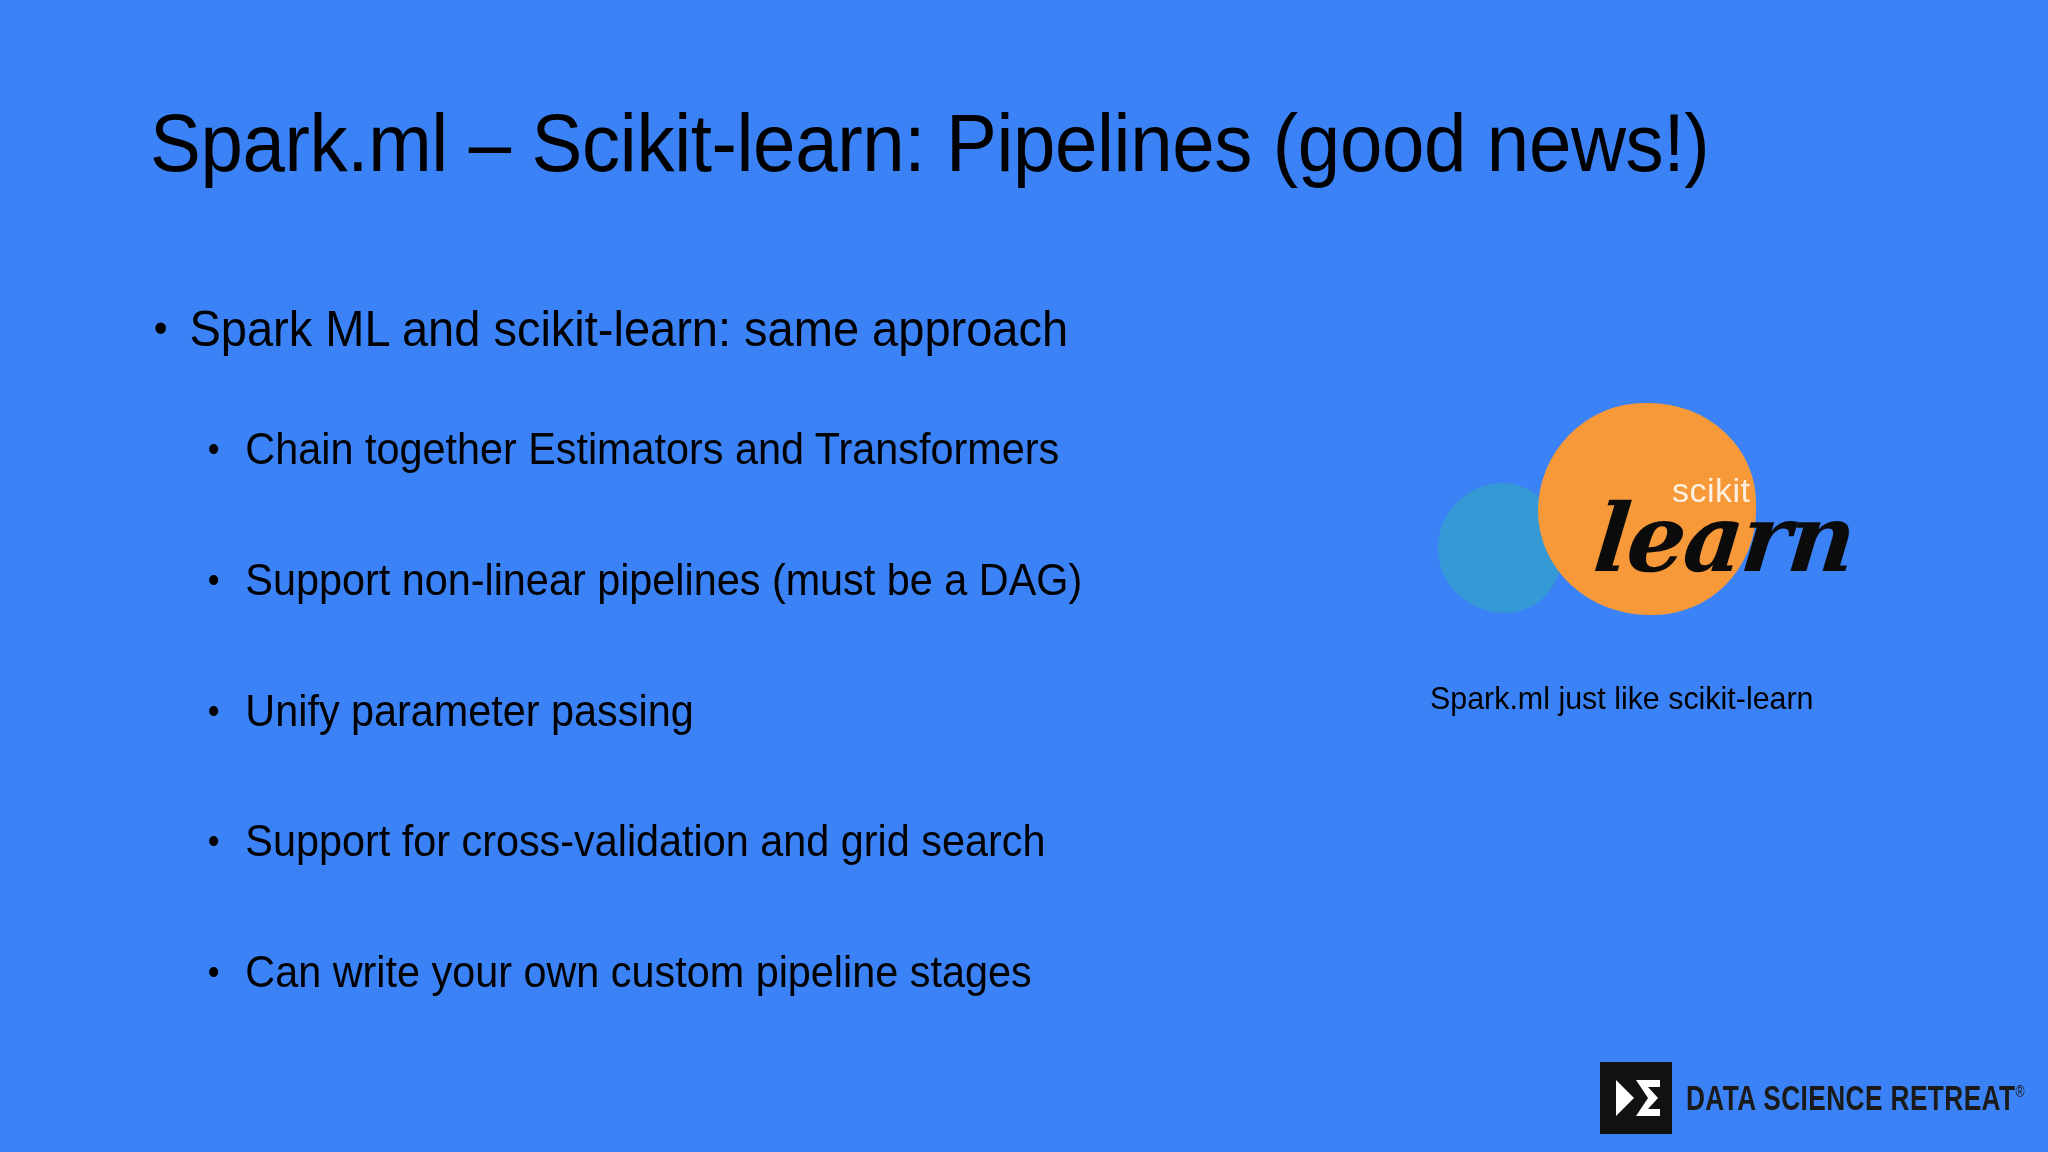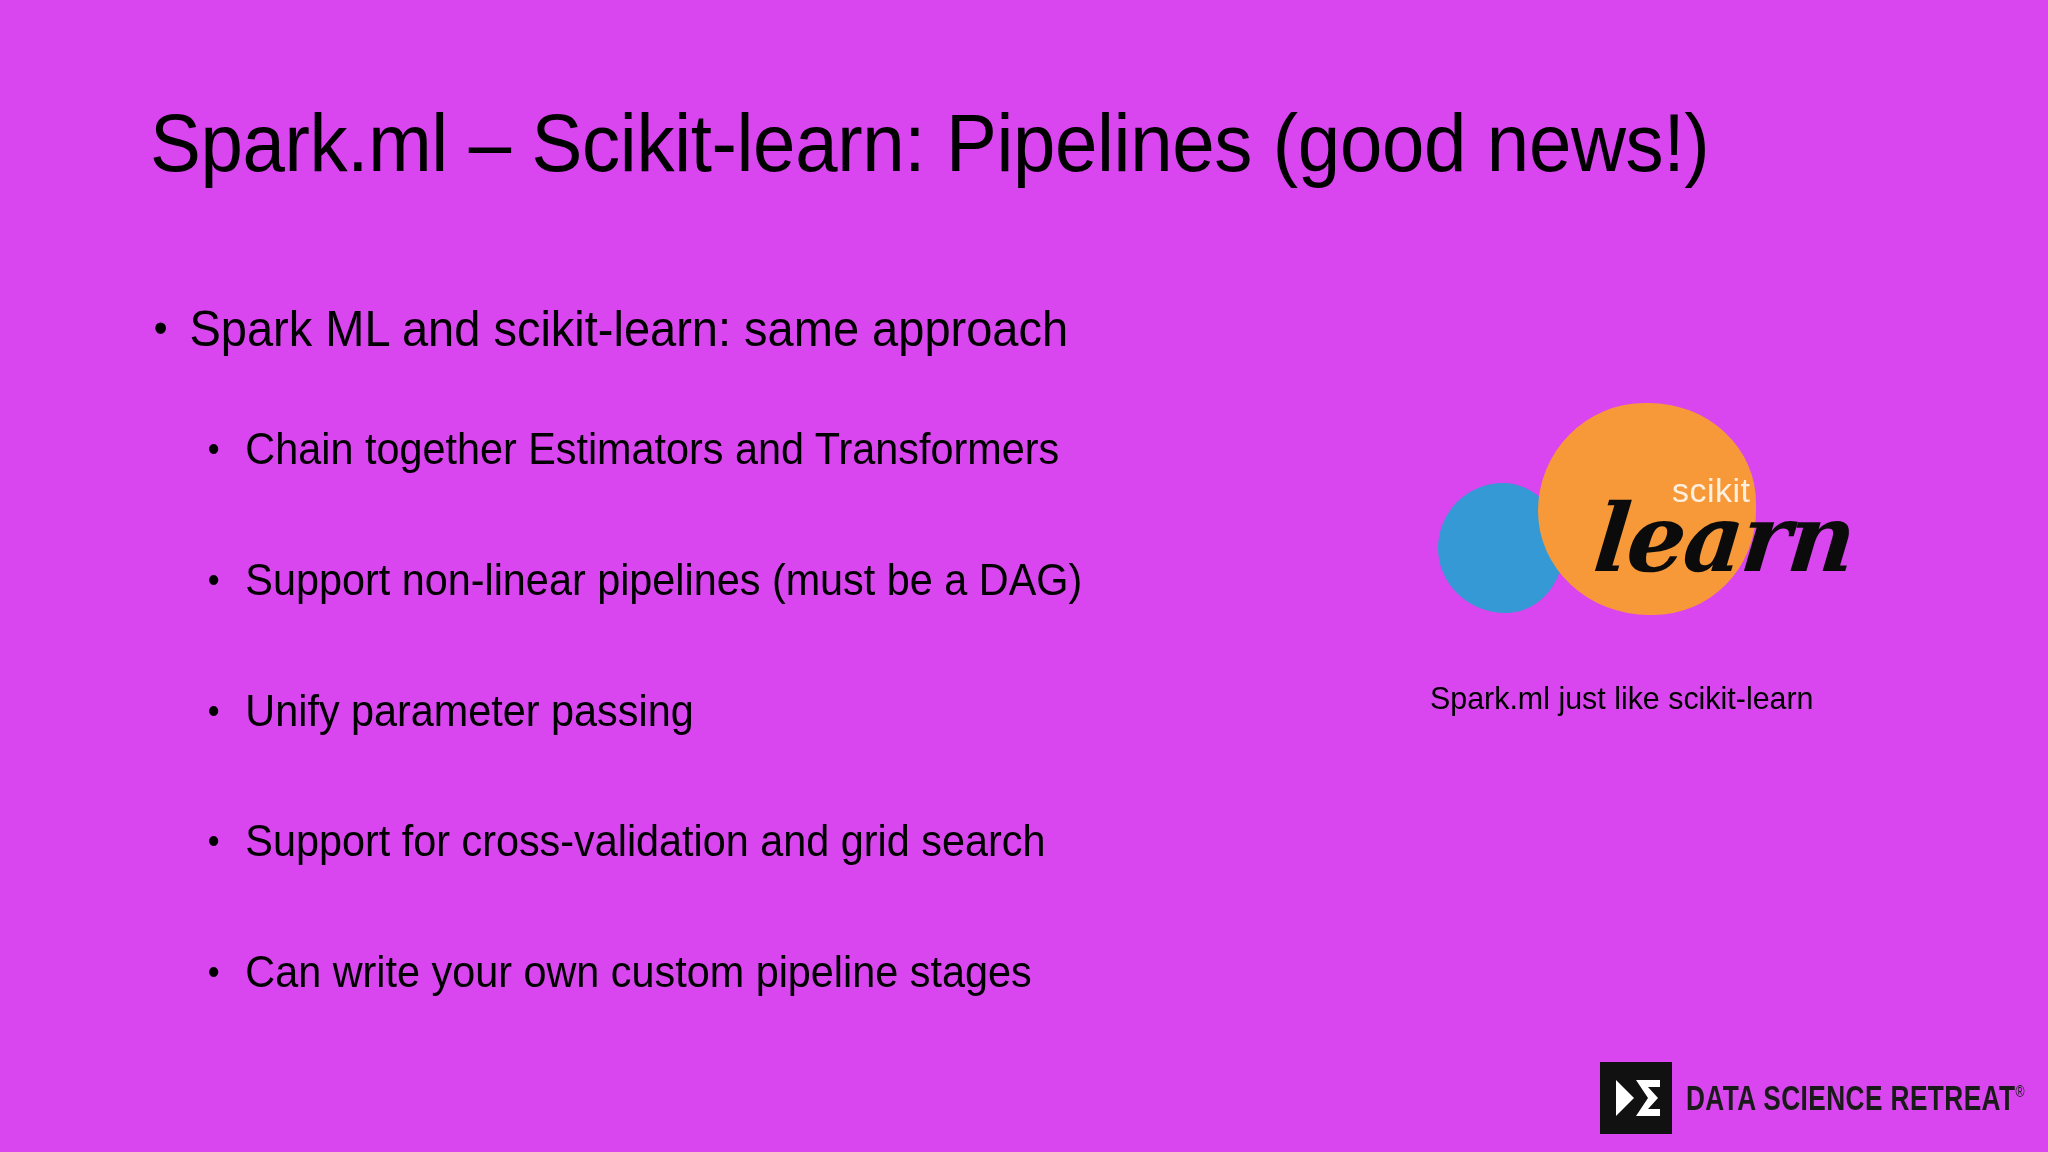--- a/index.html
+++ b/index.html
@@ -12,21 +12,21 @@
     height: 1152px;
     overflow: hidden;
     font-family: "Liberation Sans", sans-serif;
     color: #000000;
     position: relative;
   }
 
   .slide {
     position: absolute;
     inset: 0;
-    background: #d946ef;
+    background: #3b82f6;
   }
 
   
   .slide-title {
     position: absolute;
     left: 150px;
     top: 100px;
     width: 1800px;
     font-size: 82px;
     font-weight: 300;

